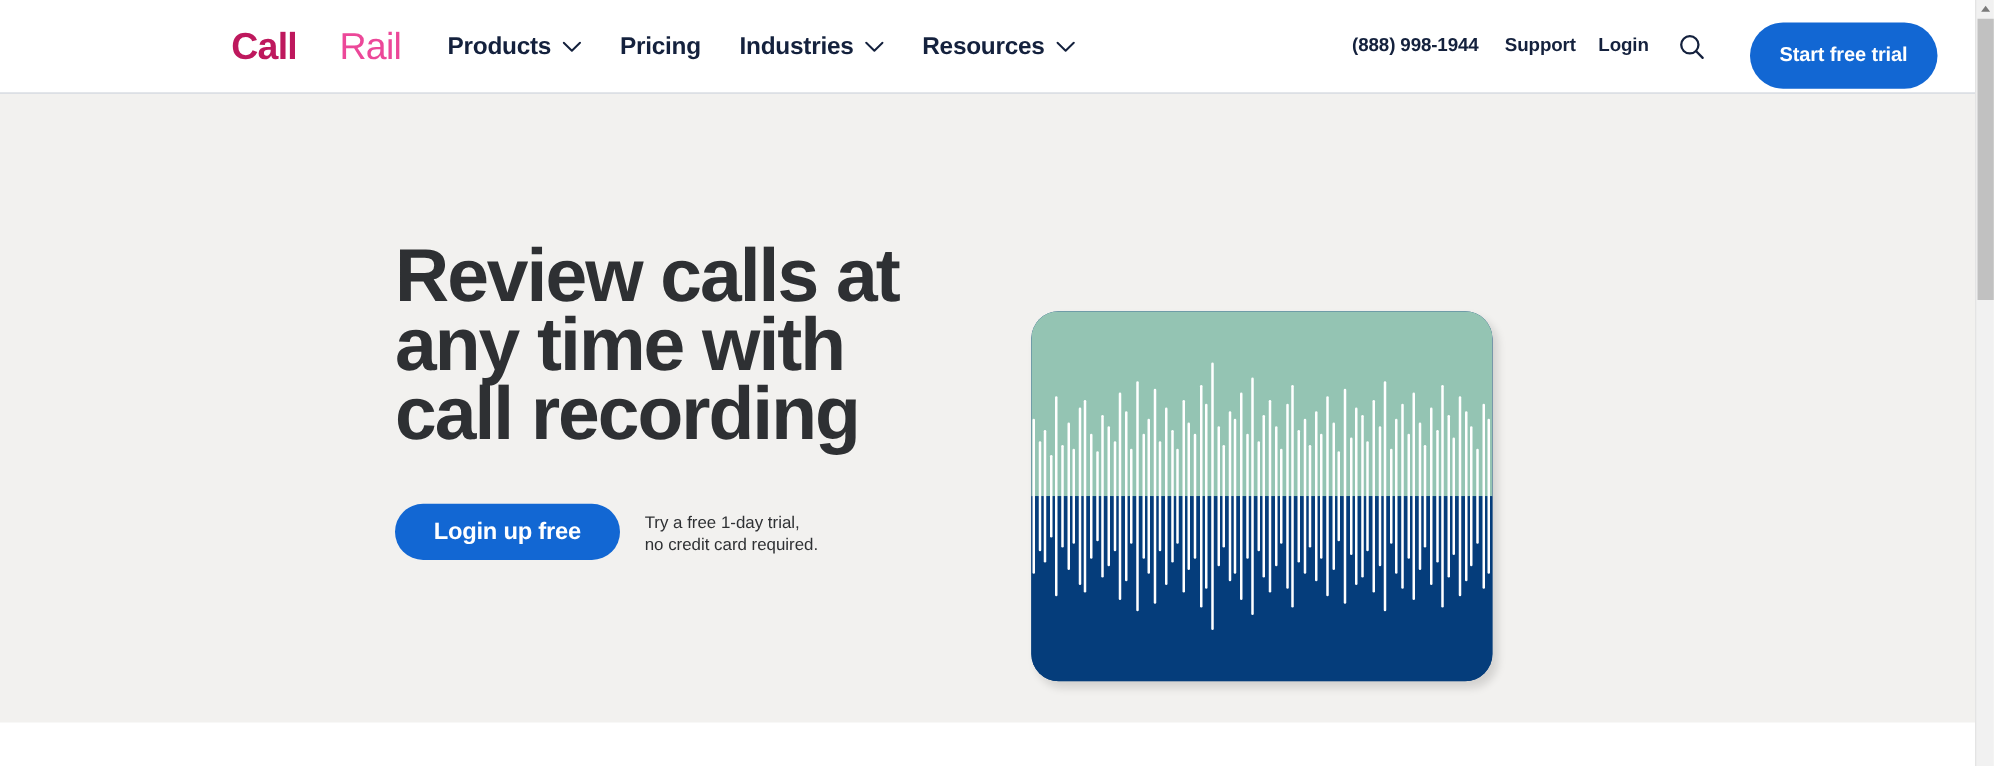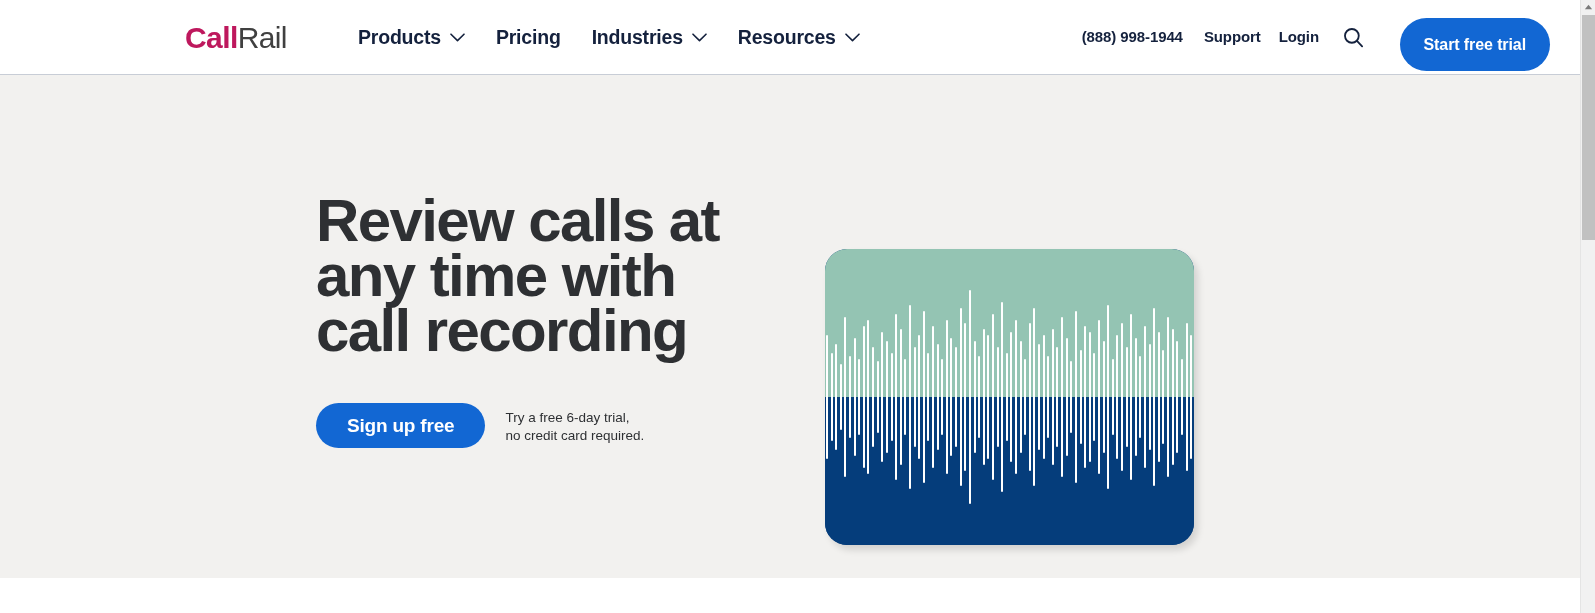--- a/index.html
+++ b/index.html
@@ -32,21 +32,21 @@
     width:100%;
   }
 
   #logo {
     position:absolute; left:185px; top:20px;
     font-size:30px; letter-spacing:-0.6px;
     line-height:36px;
     white-space:nowrap;
   }
   #logo .lg-a { font-weight:700; color:#be185d; }
-  #logo .lg-b { font-weight:400; color:#404040; }
+  #logo .lg-b { font-weight:400; color:#ec4899;padding-left:34px; }
 
   #main-nav {
     position:absolute; left:358px; top:24px;
     display:flex; align-items:flex-start; gap:31px;
   }
   .nav-item {
     display:flex; align-items:center; gap:9px;
     font-size:19.5px; font-weight:700; color:#14213d;
     letter-spacing:-0.2px;
     line-height:26px;
@@ -243,22 +243,22 @@
 
   <section id="hero">
 
     <div id="hero-copy">
       <h1 id="hero-title">Review calls at
 any time with
 call recording</h1>
     </div>
 
     <div id="hero-cta-row">
-      <button id="signup-btn">Sign up free</button>
-      <div id="cta-note">Try a free 6-day trial,
+      <button id="signup-btn">Login up free</button>
+      <div id="cta-note">Try a free 1-day trial,
 no credit card required.</div>
     </div>
 
     <div id="hero-media">
       <div id="media-top"></div>
       <div id="media-bottom"></div>
       <div id="waveform">
           <div class="wave-bar" style="height: 42%; background: rgb(255, 255, 255);"></div>
           <div class="wave-bar" style="height: 30%; background: rgb(255, 255, 255);"></div>
           <div class="wave-bar" style="height: 36%; background: rgb(255, 255, 255);"></div>

